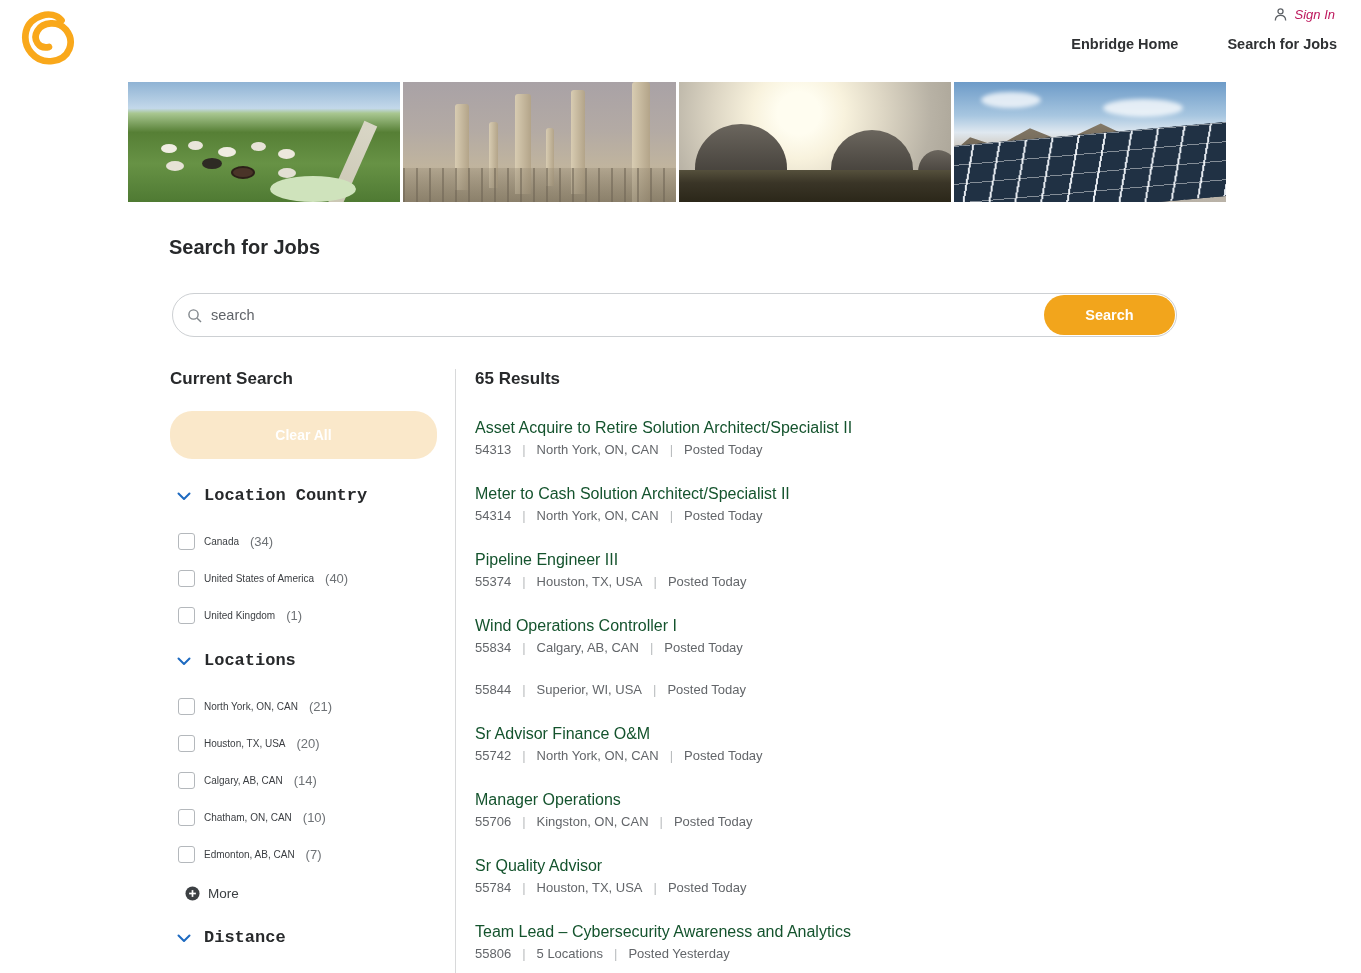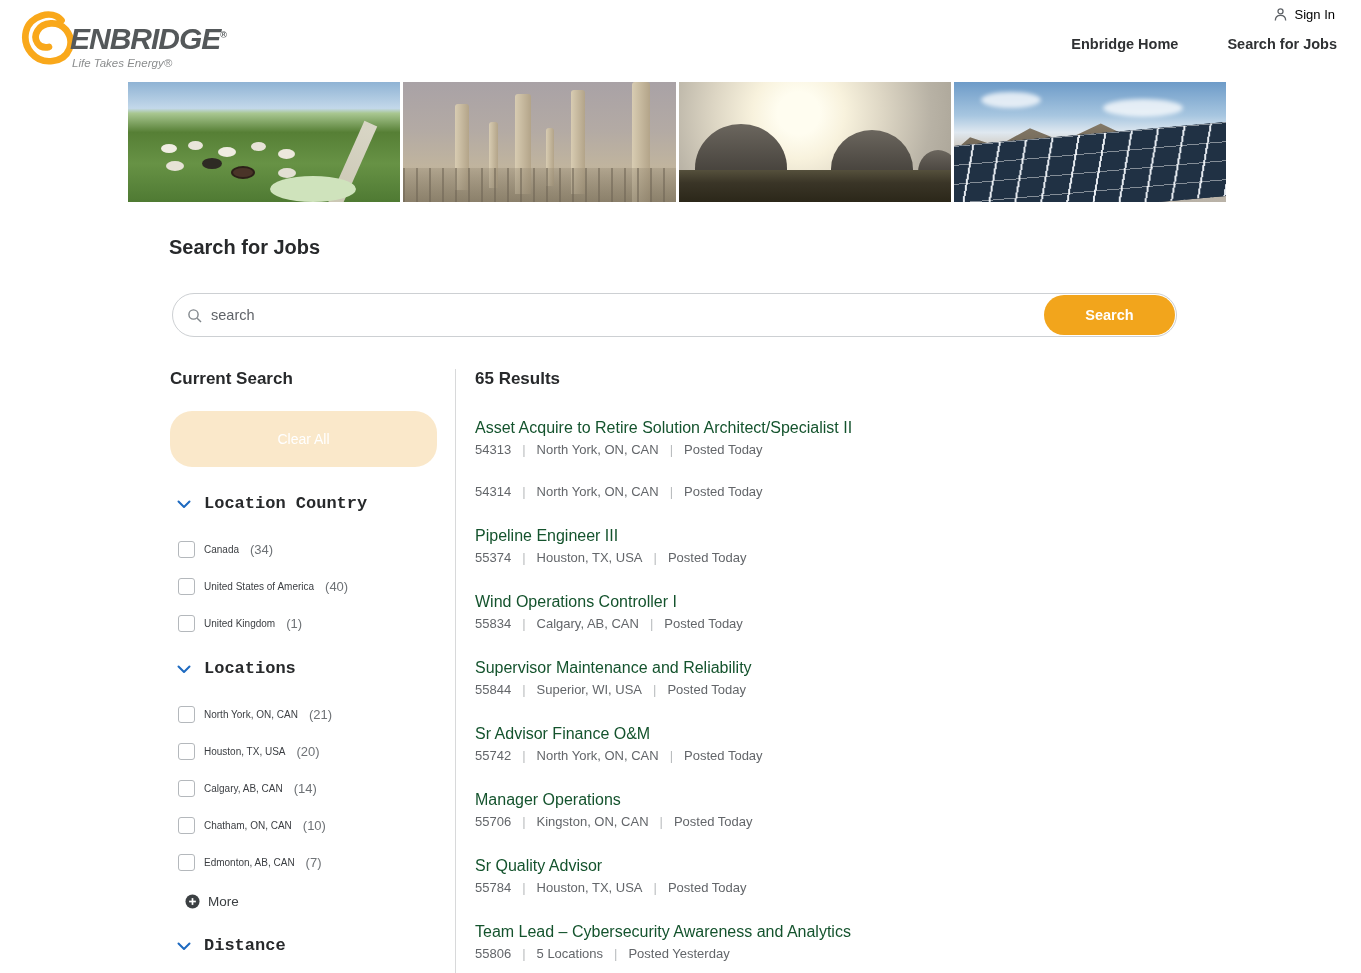--- a/index.html
+++ b/index.html
@@ -8,21 +8,21 @@
 
   
   .header { position:relative; height:82px; background:#fff; }
   .logo { position:absolute; left:18px; top:6px; display:flex; align-items:flex-start; cursor:pointer; }
   .logo-swirl { width:58px; height:64px; margin-top:2px; }
   .logo-textblock { margin-left:-6px; margin-top:14px; }
   .logo-brand { font-size:30px; font-weight:bold; font-style:italic; letter-spacing:-1px; color:#54585a; line-height:30px; }
   .logo-reg { font-size:9px; vertical-align:super; color:#54585a; font-style:normal; }
   .logo-tagline { font-size:11.5px; font-style:italic; color:#8b8d8e; margin-top:3px; margin-left:2px; }
   .signin-row { position:absolute; right:26px; top:7px; display:flex; gap:7px;
-    font-size:13px; color:#000000; cursor:pointer; }
+    font-size:13px; color:#be185d; cursor:pointer;font-style:italic; }
   .nav-row { position:absolute; right:24px; top:36px; display:flex; gap:49px; }
   .nav-link { font-size:14.5px; font-weight:bold; color:#2f3133; cursor:pointer; }
 
   
   .hero { margin-left:128px; width:1098px; height:120px; display:flex; gap:3px; }
   .tile { position:relative; flex:1; overflow:hidden; }
   .tile1 { background:linear-gradient(180deg,#8fb3d4 0%,#c3d8ea 22%,#a9c791 26%,#567f35 42%,#679245 68%,#4f7a33 100%); }
   .tk { position:absolute; border-radius:50%; }
   .tile1-road { position:absolute; right:18%; top:30%; width:14px; height:110%; background:linear-gradient(#d9d6c6,#c4c0ab); transform:rotate(24deg); }
   .tile1-pond { position:absolute; left:52%; top:78%; width:86px; height:26px; border-radius:50%; background:#cfe3bc; }
@@ -59,22 +59,22 @@
   .search-btn { position:absolute; right:1px; top:1px; height:40px; width:131px; border:none;
     border-radius:21px; background:#F2A51C; color:#fff; font-size:14.5px; font-weight:bold;
     font-family:inherit; cursor:pointer; }
 
   .columns { display:flex; align-items:stretch; margin:32px 0 0 42px; }
   .sidebar { width:267px; flex:none; }
   .results { flex:1; border-left:1px solid #d8d9da; margin-left:18px; padding-left:19px; min-height:620px; }
 
   
   .side-title { font-size:17px; font-weight:bold; color:#27292b; line-height:20px; }
-  .clear-all { margin-top:22px; width:100%; height:56px; border:none; border-radius:22px;
-    background:#FAE8CA; color:#fff; font-size:14px; font-weight:normal; font-family:inherit; cursor:pointer; }
+  .clear-all { margin-top:22px; width:100%; height:48px; border:none; border-radius:22px;
+    background:#FAE8CA; color:#fff; font-size:14px; font-weight:bold; font-family:inherit; cursor:pointer; }
   .section-header { margin-top:26px; display:flex; align-items:center; gap:13px; padding-left:7px; cursor:pointer;font-family:Liberation Mono, monospace; }
   .section-header .hdr { font-size:17px; font-weight:bold; color:#27292b; line-height:22px; }
   .chev { width:14px; height:9px; flex:none; }
   .option { display:flex; align-items:center; gap:9px; padding-left:8px; margin-top:20px; cursor:pointer; }
   .option.first { margin-top:26px; }
   .cbx { width:17px; height:17px; border:1.5px solid #b4b8bc; border-radius:3px; background:#fff; flex:none; }
   .opt-label { font-size:10px; color:#3b3e42; }
   .opt-count { font-size:13px; color:#6e7276; margin-left:2px; }
   .more-row { margin-top:23px; display:flex; align-items:flex-start; gap:8px; padding-left:15px; cursor:pointer; }
   .more-icon { width:15px; height:15px; flex:none; }
@@ -90,24 +90,20 @@
   .sep { color:#b9bcbe; padding:0 11px; }
 </style>
 </head>
 <body>
 
 <div class="header">
   <div class="logo">
     <svg class="logo-swirl" viewBox="0 0 56 62">
       <path d="M46 16 C40 3 17 4 10 18 C3 32 11 50 28 52 C45 54 54 39 48 26 C43 15 28 13 21 20 C14 27 18 38 28 38" fill="none" stroke="#F9A81B" stroke-width="6.5" stroke-linecap="round" transform="rotate(-14 28 30)"></path>
     </svg>
-    <div class="logo-textblock">
-      <div class="logo-brand"><span>ENBRIDGE</span><span class="logo-reg">®</span></div>
-      <div class="logo-tagline">Life Takes Energy®</div>
-    </div>
   </div>
 
   <div class="signin-row">
     <svg width="15" height="15" viewBox="0 0 16 16">
       <circle cx="8" cy="4.6" r="2.7" fill="none" stroke="#5f6368" stroke-width="1.4"></circle>
       <path d="M2.5 14.5 C2.5 10.8 5 9 8 9 C11 9 13.5 10.8 13.5 14.5" fill="none" stroke="#5f6368" stroke-width="1.4"></path>
     </svg>
     <span>Sign In</span>
   </div>
 
@@ -254,35 +250,35 @@
 
     <div class="results">
       <div class="results-count">65 Results</div>
 
       <div class="job first">
         <a class="job-title">Asset Acquire to Retire Solution Architect/Specialist II</a>
         <div class="job-meta"><span>54313</span><span class="sep">|</span><span>North York, ON, CAN</span><span class="sep">|</span><span>Posted Today</span></div>
       </div>
 
       <div class="job">
+        <a class="job-title">Meter to Cash Solution Architect/Specialist II</a>
         <div class="job-meta"><span>54314</span><span class="sep">|</span><span>North York, ON, CAN</span><span class="sep">|</span><span>Posted Today</span></div>
       </div>
 
       <div class="job">
         <a class="job-title">Pipeline Engineer III</a>
         <div class="job-meta"><span>55374</span><span class="sep">|</span><span>Houston, TX, USA</span><span class="sep">|</span><span>Posted Today</span></div>
       </div>
 
       <div class="job">
         <a class="job-title">Wind Operations Controller I</a>
         <div class="job-meta"><span>55834</span><span class="sep">|</span><span>Calgary, AB, CAN</span><span class="sep">|</span><span>Posted Today</span></div>
       </div>
 
       <div class="job">
-        <a class="job-title">Supervisor Maintenance and Reliability</a>
         <div class="job-meta"><span>55844</span><span class="sep">|</span><span>Superior, WI, USA</span><span class="sep">|</span><span>Posted Today</span></div>
       </div>
 
       <div class="job">
         <a class="job-title">Sr Advisor Finance O&amp;M</a>
         <div class="job-meta"><span>55742</span><span class="sep">|</span><span>North York, ON, CAN</span><span class="sep">|</span><span>Posted Today</span></div>
       </div>
 
       <div class="job">
         <a class="job-title">Manager Operations</a>

